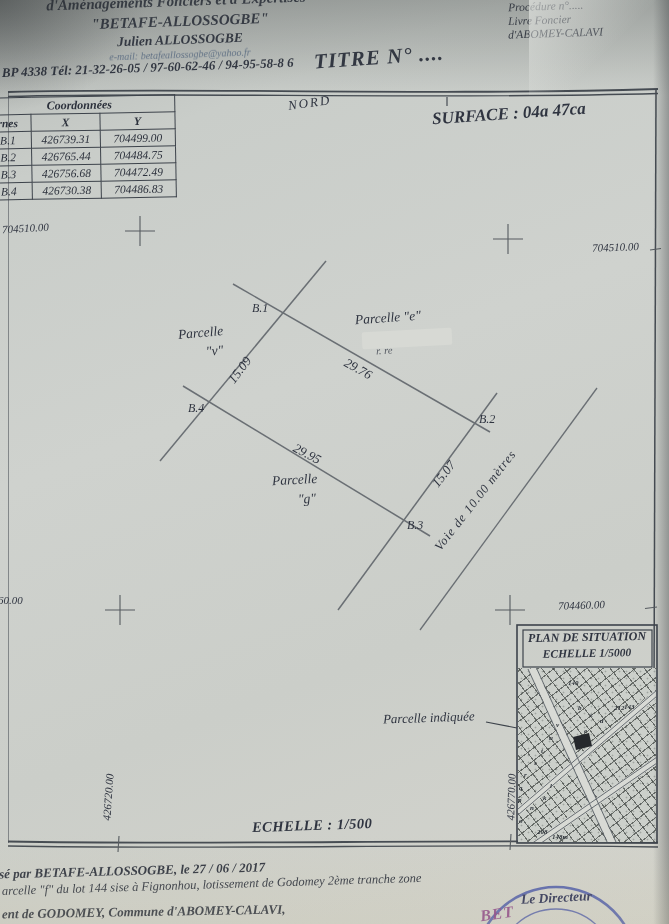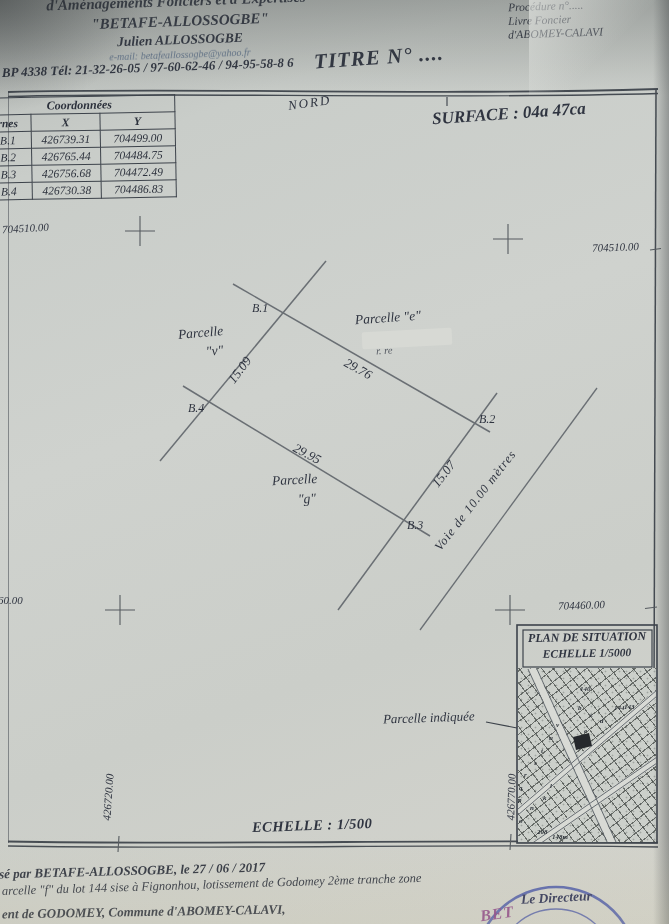--- a/index.html
+++ b/index.html
@@ -196,22 +196,22 @@
     <span class="mm" style="left:31px;top:67px;">u</span>
     <span class="mm" style="left:23px;top:80px;">t</span>
     <span class="mm" style="left:16px;top:92px;">s</span>
     <span class="mm" style="left:6px;top:104px;">r</span>
     <span class="mm" style="left:1px;top:117px;">q</span>
     <span class="mm" style="left:0px;top:129px;">p</span>
     <span class="mm" style="left:1px;top:150px;">o</span>
     <span class="mm" style="left:12px;top:137px;">n</span>
     <span class="mm" style="left:25px;top:127px;">k</span>
     <span class="mm" style="left:32px;top:115px;">l</span>
-    <span class="mm" style="left:62px;top:12px;margin-top:6px;">140</span>
-    <span class="mm" style="left:96px;top:37px;">144</span>
+    <span class="mm" style="left:50px;top:12px;">140</span>
+    <span class="mm" style="left:96px;top:37px;">212</span>
     <span class="mm" style="left:106px;top:36px;text-align:right;">143</span>
     <span class="mm" style="left:19px;top:161px;">208</span>
     <span class="mm" style="left:34px;top:166px;">148m</span>
   </div>
 
   <div class="lbl bold" style="left:-6px;top:864px;font-size:13px;transform:rotate(-1.5deg);">ssé par BETAFE-ALLOSSOGBE, le 27 / 06 / 2017</div>
   <div class="lbl" style="left:2px;top:885px;font-size:12.5px;transform:rotate(-1.8deg);transform-origin:left center;">arcelle "f" du lot 144 sise à Fignonhou, lotissement de Godomey 2ème tranche zone</div>
   <div class="lbl bold" style="left:2px;top:905px;font-size:13px;transform:rotate(-1deg);">ent de GODOMEY, Commune d'ABOMEY-CALAVI,</div>
   <div class="lbl bold" style="left:521px;top:891px;font-size:13.5px;color:#2c3156;transform:rotate(-3deg);">Le Directeur</div>
   <div class="lbl bold" style="left:480px;top:905px;font-size:16px;color:#8a3f86;letter-spacing:1px;transform:rotate(-8deg);opacity:.9;">BET</div>

